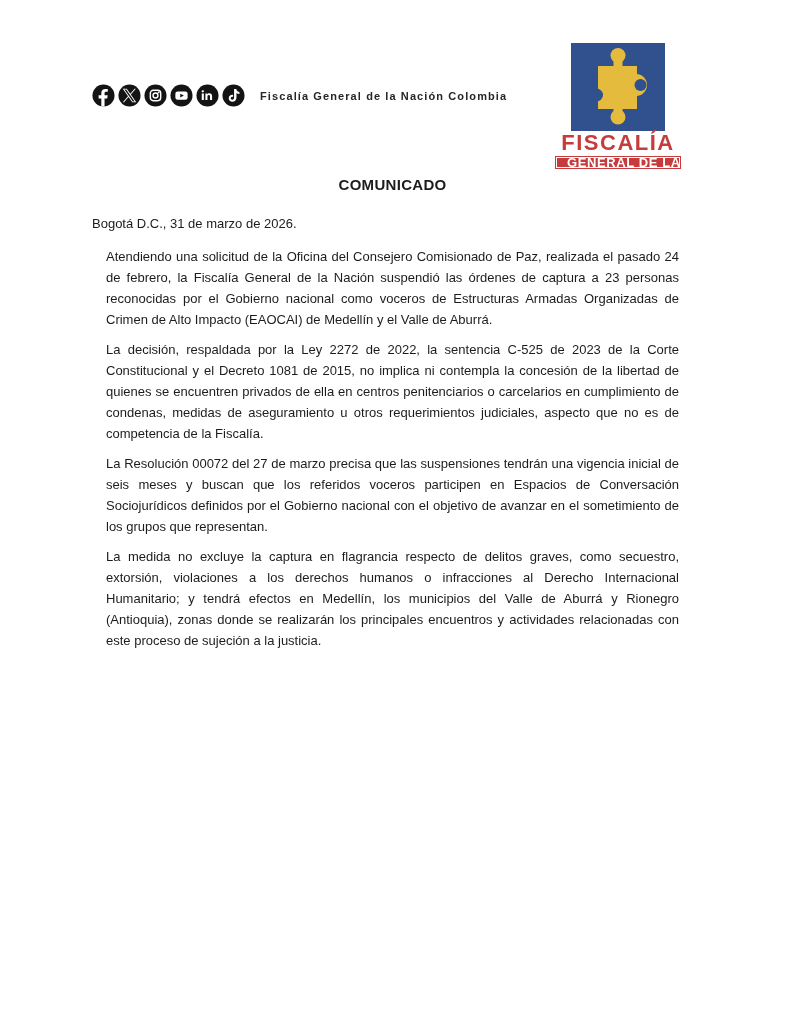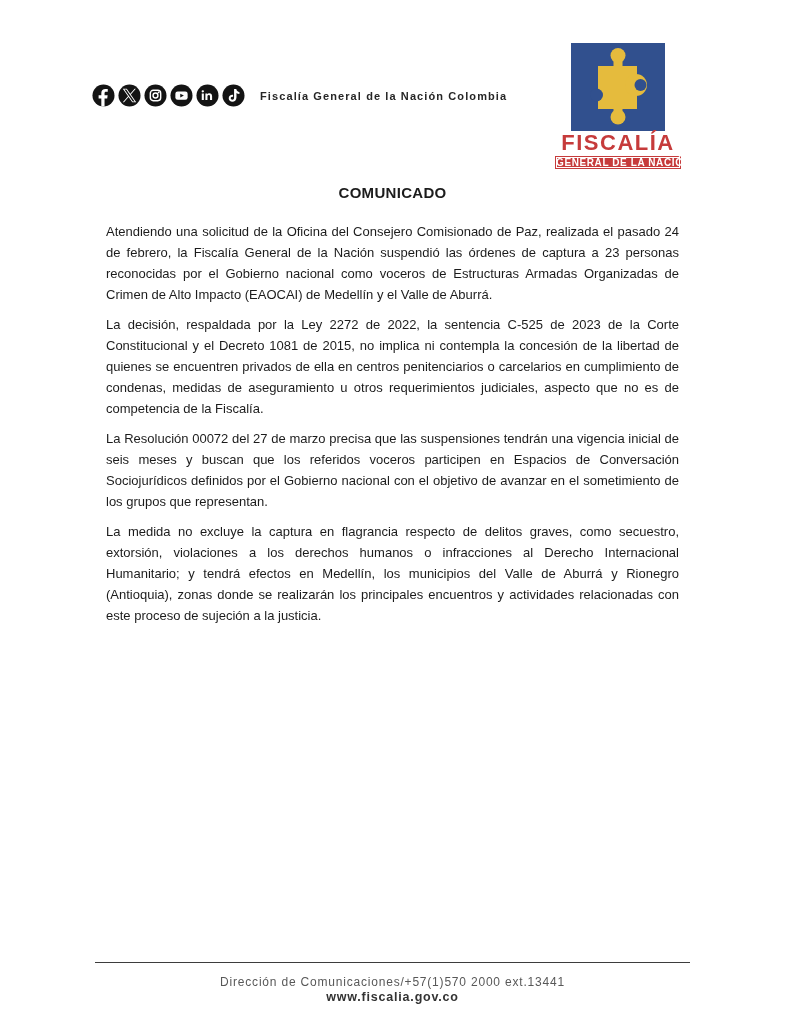--- a/index.html
+++ b/index.html
@@ -35,31 +35,31 @@
     text-align:center;
   }
   .logo-square{width:94px;height:88px;display:block;margin:0 auto;}
   .logo-wordmark{
     font-size:22px;font-weight:bold;letter-spacing:1.5px;
     color:var(--logo-red);margin-top:1px;line-height:22px;
     white-space:nowrap;
   }
   .logo-tagline{
     background:var(--logo-red);color:#ffffff;
-    font-size:10px;font-weight:bold;letter-spacing:0.6px;
-    padding:3px 1px 2px;margin-top:2px;line-height:8px;
+    font-size:13px;font-weight:bold;letter-spacing:0.6px;
+    padding:3px 12px 2px;margin-top:2px;line-height:8px;
     box-shadow:inset 0 0 0 1px var(--logo-red), inset 0 0 0 2px #ffffff;
     white-space:nowrap;
   }
   
   .content{
     position:absolute;left:92px;top:177px;width:601px;
   }
   .doc-title{
-    margin:8px 0 20px;text-align:center;
+    margin:0 0 20px;text-align:center;
     font-size:15px;font-weight:bold;line-height:16px;letter-spacing:0.3px;
   }
   .dateline{
     margin:0 0 12px;font-size:13px;line-height:21px;
   }
   .body-par{
     margin:0 14px 9px;font-size:13px;line-height:21px;
     text-align:justify;
   }
   .body-par strong{font-weight:normal;}
@@ -139,26 +139,23 @@
       </g>
       <circle cx="69.5" cy="42" r="6" style="fill:var(--logo-blue)"></circle>
       <circle cx="25.5" cy="52" r="6.5" style="fill:var(--logo-blue)"></circle>
     </svg>
     <div class="logo-wordmark">FISCALÍA</div>
     <div class="logo-tagline">GENERAL DE LA NACIÓN</div>
   </div>
 
   <div class="content">
     <h1 class="doc-title">COMUNICADO</h1>
+    <p class="dateline">Bogotá D.C., 31 de marzo de 2026.</p>
     <div id="paragraphs">
         <p class="body-par"><span>Atendiendo una solicitud de la Oficina del Consejero Comisionado de Paz, realizada el pasado 24 de febrero, la Fiscalía General de la Nación suspendió las órdenes de captura a 23 personas reconocidas por el Gobierno nacional como voceros de Estructuras Armadas Organizadas de Crimen de Alto Impacto (EAOCAI) de Medellín y el Valle de Aburrá.</span></p>
         <p class="body-par"><span>La decisión, respaldada por la Ley 2272 de 2022, la sentencia C-525 de 2023 de la Corte Constitucional y el Decreto 1081 de 2015, </span><strong>no implica ni contempla la concesión de la libertad</strong><span> de quienes se encuentren privados de ella en centros penitenciarios o carcelarios en cumplimiento de condenas, medidas de aseguramiento u otros requerimientos judiciales, aspecto que no es de competencia de la Fiscalía.</span></p>
         <p class="body-par"><span>La Resolución 00072 del 27 de marzo precisa que las suspensiones tendrán una vigencia inicial de seis meses y buscan que los referidos voceros participen en Espacios de Conversación Sociojurídicos definidos por el Gobierno nacional con el objetivo de avanzar en el sometimiento de los grupos que representan.</span></p>
         <p class="body-par"><span>La medida no excluye la captura en flagrancia respecto de delitos graves, como secuestro, extorsión, violaciones a los derechos humanos o infracciones al Derecho Internacional Humanitario; y tendrá efectos en Medellín, los municipios del Valle de Aburrá y Rionegro (Antioquia), zonas donde se realizarán los principales encuentros y actividades relacionadas con este proceso de sujeción a la justicia.</span></p>
       </div>
   </div>
 
-  <div class="footer">
-    <div class="footer-contact">Dirección de Comunicaciones/+57(1)570 2000 ext.13441</div>
-    <div class="footer-site">www.fiscalia.gov.co</div>
-  </div>
 
 </div>
 
 </body></html>

